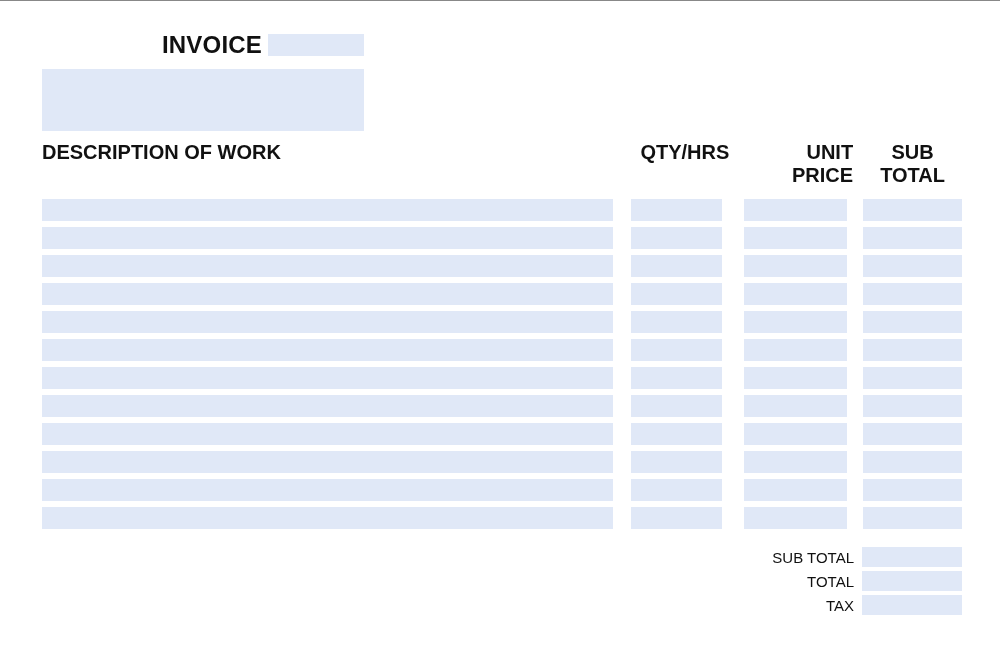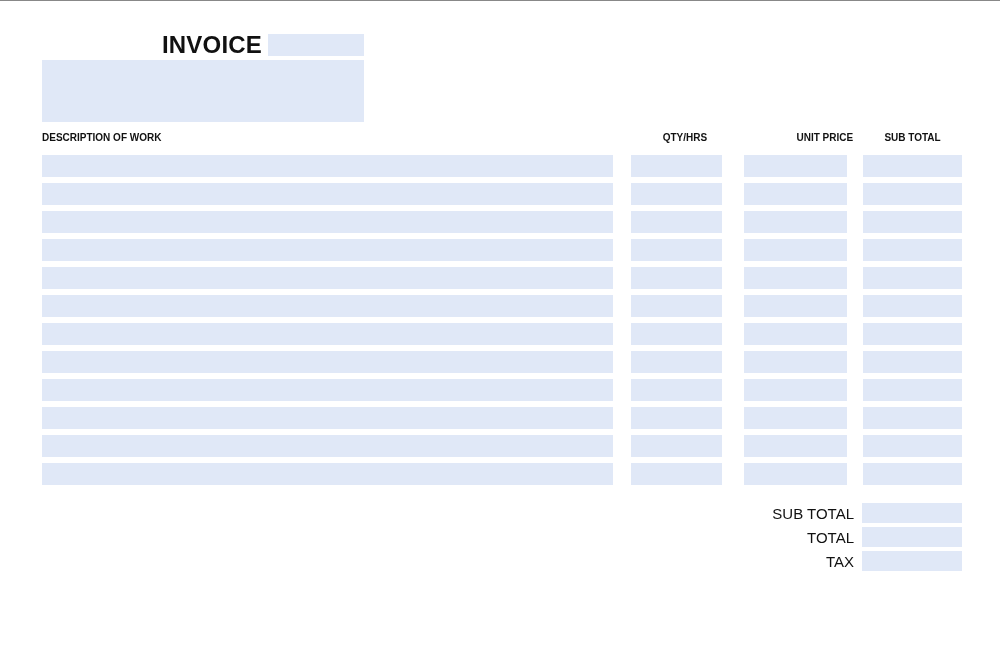--- a/index.html
+++ b/index.html
@@ -41,21 +41,21 @@
   }
   .gap-after-date { height: 12px; }
   .invoice-block {
     text-align: right;
   }
   .invoice-line {
     display: flex;
     align-items: center;
     justify-content: flex-end;
     gap: 6px;
-    margin-bottom: 1px;
+    margin-bottom: 10px;
   }
   .invoice-label {
     font-size: 24px;
     font-weight: 700;
     color: #111;
     letter-spacing: 0.2px;
   }
   .invoice-num {
     width: 96px;
     height: 22px;
@@ -65,21 +65,21 @@
     width: 322px;
     height: 62px;
     background: #e0e8f7;
   }
   .table-header {
     display: flex;
     margin-top: 8px;
     margin-bottom: 12px;
   }
   .th {
-    font-size: 10px;
+    font-size: 20px;
     font-weight: 700;
     color: #111;
   }
   .col-desc { width: 590px; }
   .col-qty  { width: 100px; text-align: center; margin-left: 10px; }
   .col-unit { width: 110px; text-align: right; margin-left: 10px; }
   .col-sub  { width: 100px; text-align: center; margin-left: 10px; }
   .data-row {
     display: flex;
     margin-bottom: 6px;

